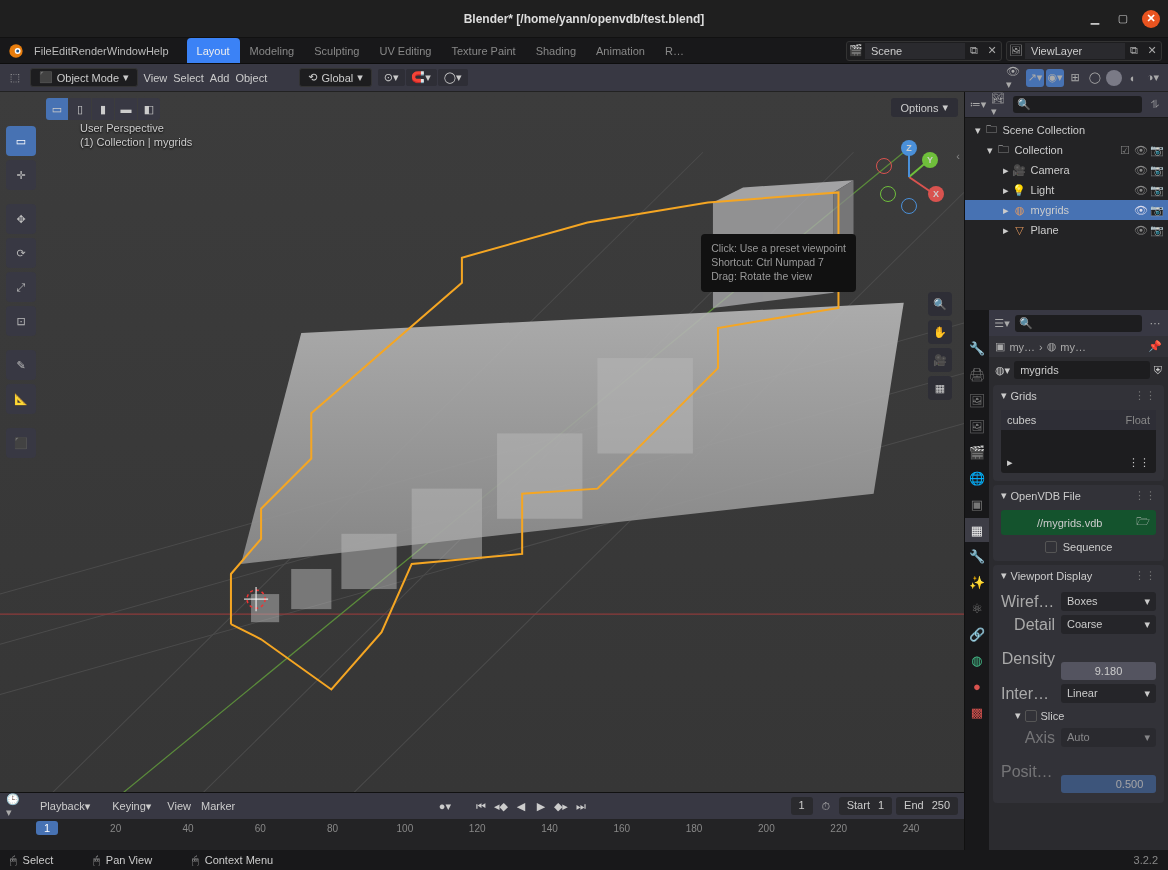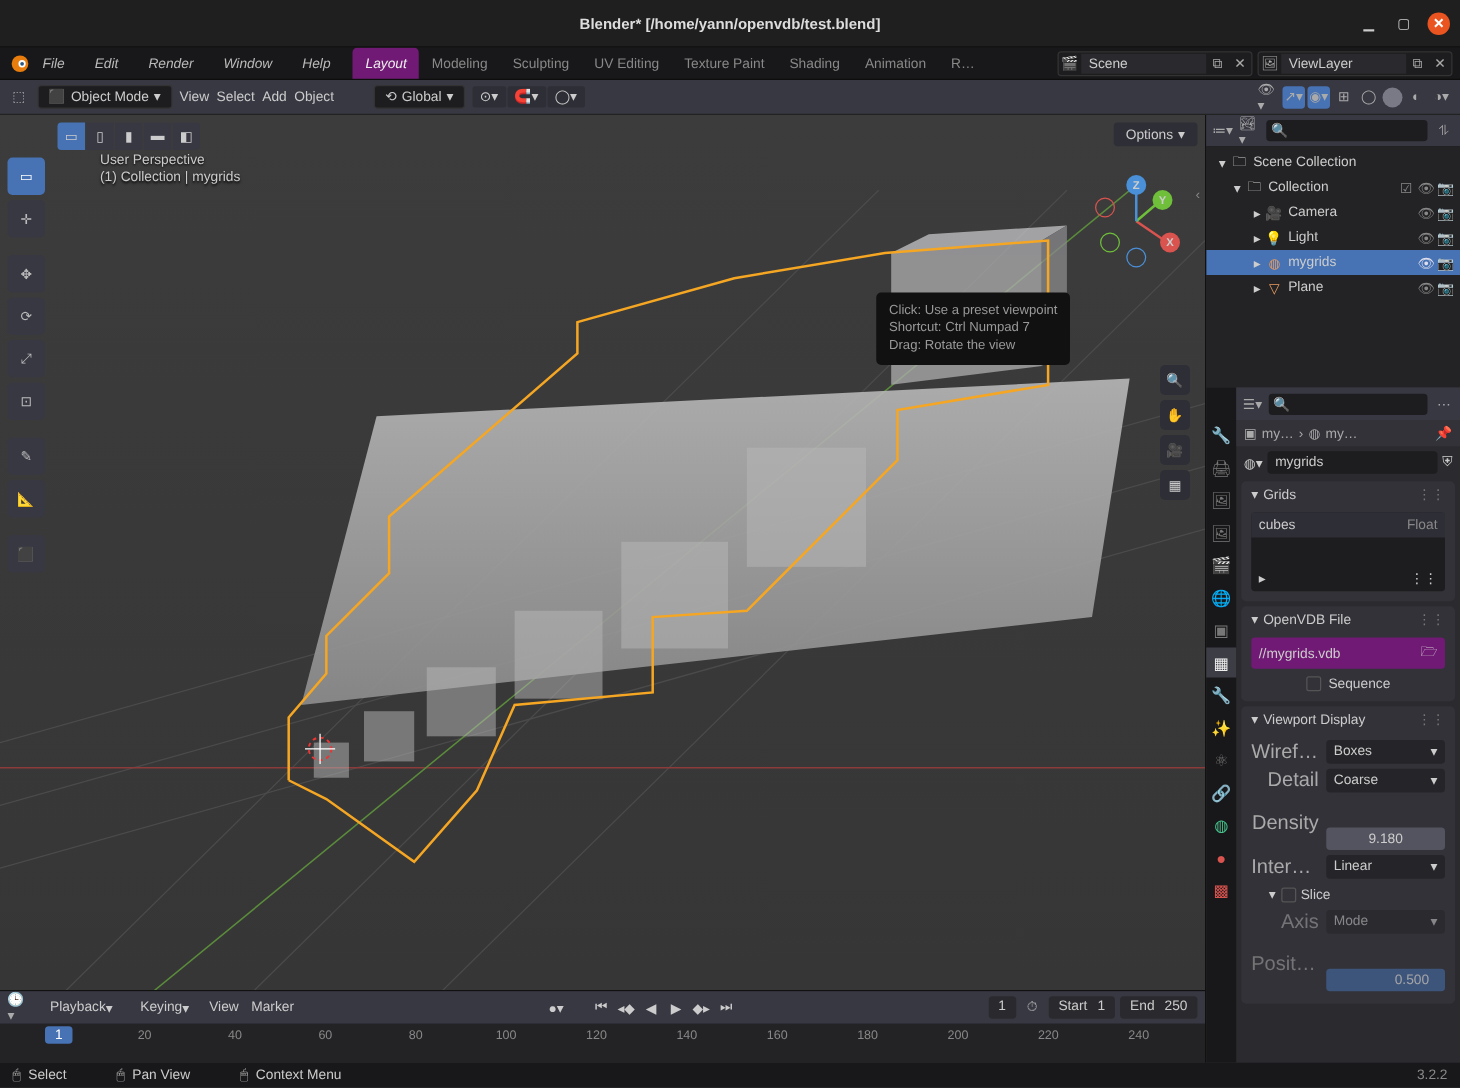--- a/index.html
+++ b/index.html
@@ -5,25 +5,25 @@
 * { margin:0; padding:0; box-sizing:border-box; font-family:-apple-system,BlinkMacSystemFont,"Segoe UI",sans-serif; font-size:11px; color:#ccc; }
 body { background:#1a1a1a; width:1168px; height:870px; overflow:hidden; position:relative; }
 .titlebar { height:38px; background:#1f1f1f; display:flex; align-items:center; justify-content:center; position:relative; border-bottom:1px solid #111; }
 .titlebar .winbtns { position:absolute; right:8px; display:flex; gap:10px; align-items:center; }
 .titlebar .winbtns span { width:18px; height:18px; display:flex; align-items:center; justify-content:center; border-radius:50%; }
 .titlebar .close { background:#e95420; color:#fff; font-weight:bold; }
 .titlebar .title { color:#ddd; font-size:12px; font-weight:600; }
 
 .menubar { height:26px; background:#18181a; display:flex; align-items:center; padding:0 6px; gap:2px; border-bottom:1px solid #0d0d0d; }
 .menubar .logo { width:20px; height:20px; margin-right:6px; }
-.menubar .menus { display:flex; gap:24px;font-style:italic; }
+.menubar .menus { display:flex; gap:0; }
 .menubar .menus span { color:#bbb; cursor:default; }
 .menubar .tabs { display:flex; margin-left:16px; gap:0; align-items:stretch; height:100%; }
 .menubar .tabs span { padding:0 10px; display:flex; align-items:center; color:#888; border-radius:4px 4px 0 0;}
-.menubar .tabs span.active { background:#701a75; color:#eee;font-style:italic; }
+.menubar .tabs span.active { background:#3b82f6; color:#eee; }
 .menubar .right { margin-left:auto; display:flex; gap:4px; align-items:center; }
 .scenebox, .layerbox { display:flex; align-items:center; background:#1d1d1f; border:1px solid #333; border-radius:3px; height:20px; }
 .scenebox span, .layerbox span { padding:0 4px; }
 .scenebox .field, .layerbox .field { min-width:100px; background:#2a2a2e; padding:2px 6px; }
 .iconbtn { width:18px; height:18px; display:inline-flex; align-items:center; justify-content:center; color:#aaa; }
 
 .toolbar { height:28px; background:#383843; display:flex; align-items:center; padding:0 6px; gap:6px; border-bottom:1px solid #222; }
 .toolbar .sel { background:#1d1d1f; border:1px solid #333; border-radius:3px; padding:2px 8px; display:flex; align-items:center; gap:4px; }
 .toolbar .btngrp { display:flex; gap:1px; }
 .toolbar .btngrp span { background:#2e2e36; padding:2px 6px; border-radius:2px; }
@@ -84,21 +84,21 @@
 .props .crumb { padding:4px 6px; display:flex; align-items:center; gap:4px; background:#323238;}
 .props .crumb span{color:#aaa;}
 .props .namefield { padding:4px 6px; display:flex; align-items:center; gap:4px;}
 .props .namefield .nf{ flex:1; background:#1d1d1f; padding:3px 6px; border-radius:3px;}
 .section { margin:2px 4px; background:#323238; border-radius:4px; padding:0;}
 .section .shdr { padding:4px 8px; display:flex; align-items:center; gap:4px; cursor:default;}
 .section .sbody { padding:4px 8px 8px;}
 .listbox { background:#1d1d1f; border-radius:3px; min-height:60px; padding:0;}
 .listbox .li { padding:4px 6px; display:flex; justify-content:space-between; background:#2e2e36;}
 .listbox .lifoot { padding:4px 6px; display:flex; justify-content:space-between; color:#888;}
-.filefield { display:flex; align-items:center; background:#701a75; border-radius:3px; padding:3px 6px; gap:4px;}
+.filefield { display:flex; align-items:center; background:#14532d; border-radius:3px; padding:3px 6px; gap:4px;text-align:center;}
 .checkrow { display:flex; align-items:center; justify-content:center; gap:6px; padding-top:6px;}
 .checkrow .cb{ width:12px; height:12px; border:1px solid #555; border-radius:2px;}
 .proprow { display:flex; align-items:center; gap:6px; padding:2px 0;}
 .proprow .plbl { width:54px; text-align:right; color:#aaa; font-size:16px; overflow:hidden; text-overflow:ellipsis; white-space:nowrap;}
 .proprow .psel { flex:1; background:#252529; border-radius:3px; padding:3px 6px; display:flex; justify-content:space-between;}
 .proprow .pnum { flex:1; background:#545460; border-radius:3px; padding:3px 6px; text-align:center;margin-top:24px;}
 .proprow .pnum.blue { background:#4772b3; color:#fff;padding-left:48px;}
 .statusbar { height:20px; background:#18181a; display:flex; align-items:center; padding:0 10px; gap:40px;}
 .statusbar .sitem { display:flex; align-items:center; gap:6px; color:#999;}
 .statusbar .ver { margin-left:auto; color:#888;}
@@ -540,21 +540,21 @@
               </div>
             <div class="shdr" style="padding-left:14px;">
                 <span>▾</span>
                 <span class="cb" style="width:12px;height:12px;border:1px solid #555;border-radius:2px;"></span>
                 <span>Slice</span>
               </div>
             <div style="opacity:0.55">
               <div class="proprow">
                   <span class="plbl">Axis</span>
                   <div class="psel">
-                    <span>Mode</span>
+                    <span>Auto</span>
                     <span>▾</span>
                   </div>
                 </div>
               <div class="proprow">
                   <span class="plbl">Position</span>
                   <div class="pnum blue">0.500</div>
                 </div>
             </div>
           </div>
         </div>

